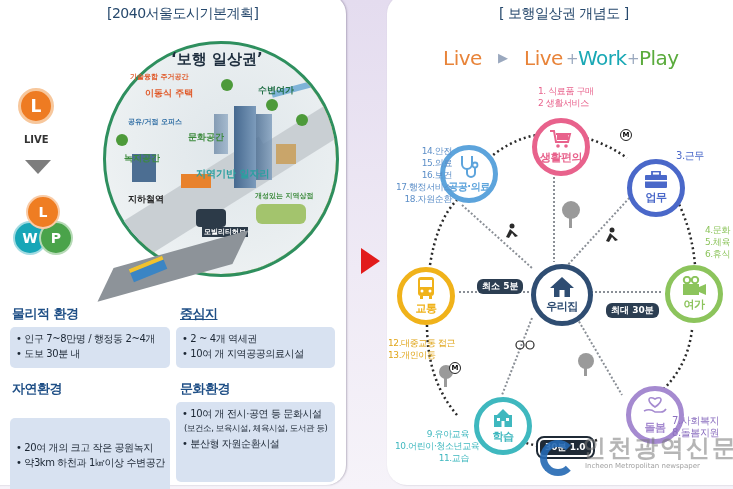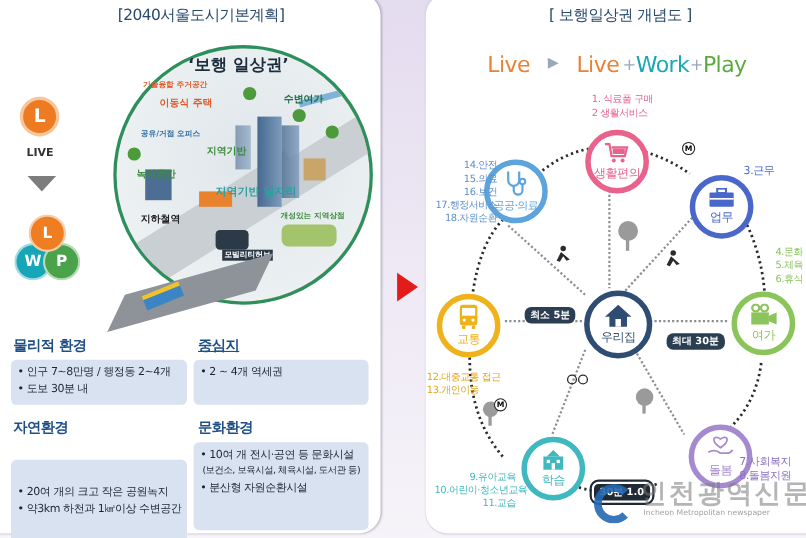--- a/index.html
+++ b/index.html
@@ -78,21 +78,21 @@
     border-left: 19px solid #e21b1b;
   }
 
   
   .lwp { position: absolute; top: 46px; font-size: 20px; white-space: nowrap; letter-spacing: -0.5px; }
   .ring {
     position: absolute; width: 58px; height: 58px; border-radius: 50%; background: #fff;
     border-width: 5px; border-style: solid; display: flex; flex-direction: column;
     align-items: center; justify-content: center;
   }
-  .ring .lbl { font-size: 11px; font-weight: normal; margin-top: 1px; letter-spacing: -0.5px; white-space: nowrap; }
+  .ring .lbl { font-size: 11px; font-weight: bold; margin-top: 1px; letter-spacing: -0.5px; white-space: nowrap; }
   .ring svg { display: block; }
   .note { position: absolute; font-size: 9px; line-height: 12px; white-space: nowrap; letter-spacing: -0.4px; }
   .note.right { text-align: right; }
   .pill {
     position: absolute; background: #2c3e52; color: #fff; font-size: 9px; font-weight: bold;
     border-radius: 6px; padding: 1px 5px; white-space: nowrap;
   }
   .metro { position: absolute; width: 12px; height: 12px; border-radius: 50%; border: 1.5px solid #222;
     font-size: 7px; font-weight: bold; display: flex; align-items: center; justify-content: center; background:#fff; }
   .watermark {
@@ -134,39 +134,40 @@
   <div class="tree" style="left:10px; top:90px;"></div>
   <div class="tree" style="left:190px; top:70px;"></div>
   <div style="position:absolute; left:165px; top:40px; width:60px; height:6px; background:#7fb3d8; transform:rotate(-15deg);"></div>
 </div>
 <div class="city-title">‘보행 일상권’</div>
 
 <div class="city-label" style="left:130px; top:72px; font-size:7px; color:#e05a2a;">기술융합 주거공간</div>
 <div class="city-label" style="left:145px; top:87px; color:#e05a2a;">이동식 주택</div>
 <div class="city-label" style="left:258px; top:84px; color:#1f6e45;">수변여가</div>
 <div class="city-label" style="left:128px; top:117px; font-size:7px; color:#2e6da4;">공유/거점 오피스</div>
-<div class="city-label" style="left:188px; top:131px; color:#3d8b3d;">지역기반</div>
+<div class="city-label" style="left:188px; top:131px; color:#3d8b3d;">문화공간</div>
 <div class="city-label" style="left:124px; top:152px; color:#3d8b3d;">녹지공간</div>
 <div class="city-label" style="left:128px; top:193px; color:#222;">지하철역</div>
 <div class="city-label" style="left:196px; top:167px; font-size:10px; color:#2aa0a0;">지역기반 일자리</div>
 <div class="city-label" style="left:255px; top:191px; font-size:7px; color:#3d8b3d;">개성있는 지역상점</div>
 <div class="city-label" style="left:202px; top:227px; font-size:7px; color:#fff; background:#2c3a48; padding:0 2px;">모빌리티허브</div>
 
 <div class="track"></div>
 <div class="bus"></div>
 
 <div class="sect-h" style="left:12px; top:305px;">물리적 환경</div>
 <div class="box" style="left:10px; top:327px; width:160px; height:41px;">
   <div>• 인구 7~8만명 / 행정동 2~4개</div>
   <div>• 도보 30분 내</div>
 </div>
 
 <div class="sect-h" style="left:180px; top:305px;text-decoration:underline;">중심지</div>
 <div class="box" style="left:176px; top:327px; width:159px; height:41px;">
   <div>• 2 ~ 4개 역세권</div>
+  <div>• 10여 개 지역공공의료시설</div>
 </div>
 
 <div class="sect-h" style="left:12px; top:380px;">자연환경</div>
 <div class="box" style="left:10px; top:402px; width:160px; height:80px; padding-top:22px;margin-top:16px;">
   <div>• 20여 개의 크고 작은 공원녹지</div>
   <div>• 약3km 하천과 1㎢이상 수변공간</div>
 </div>
 
 <div class="sect-h" style="left:180px; top:380px;">문화환경</div>
 <div class="box" style="left:176px; top:402px; width:159px; height:80px;">

